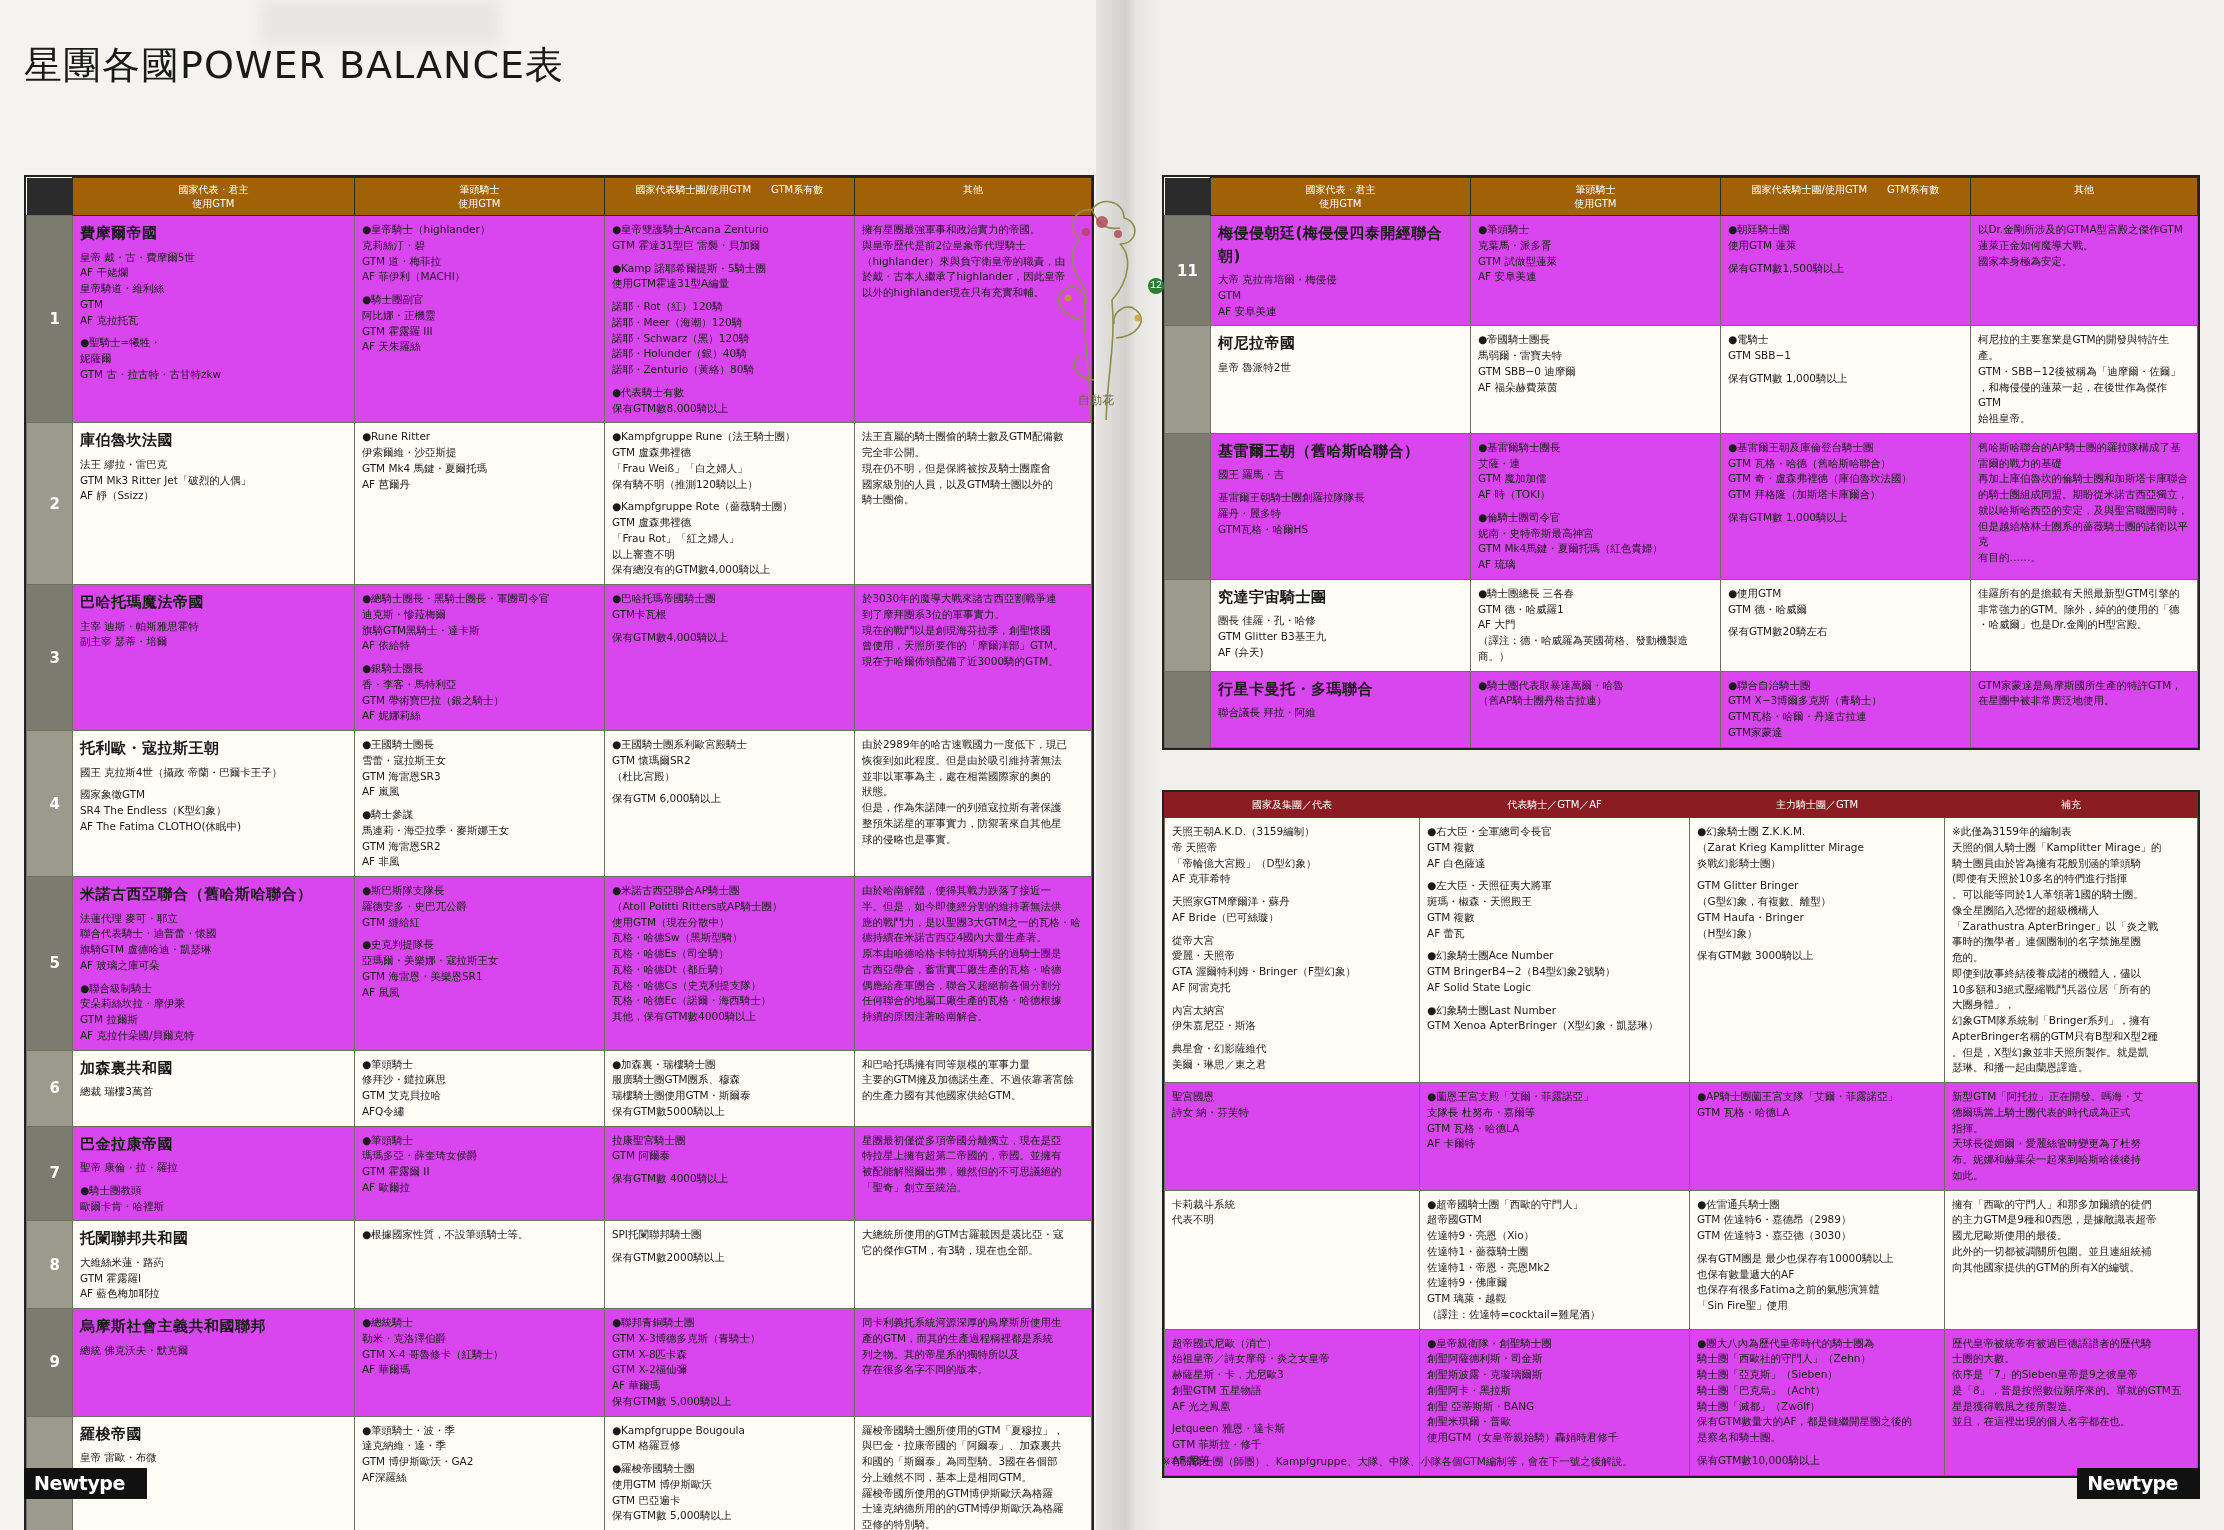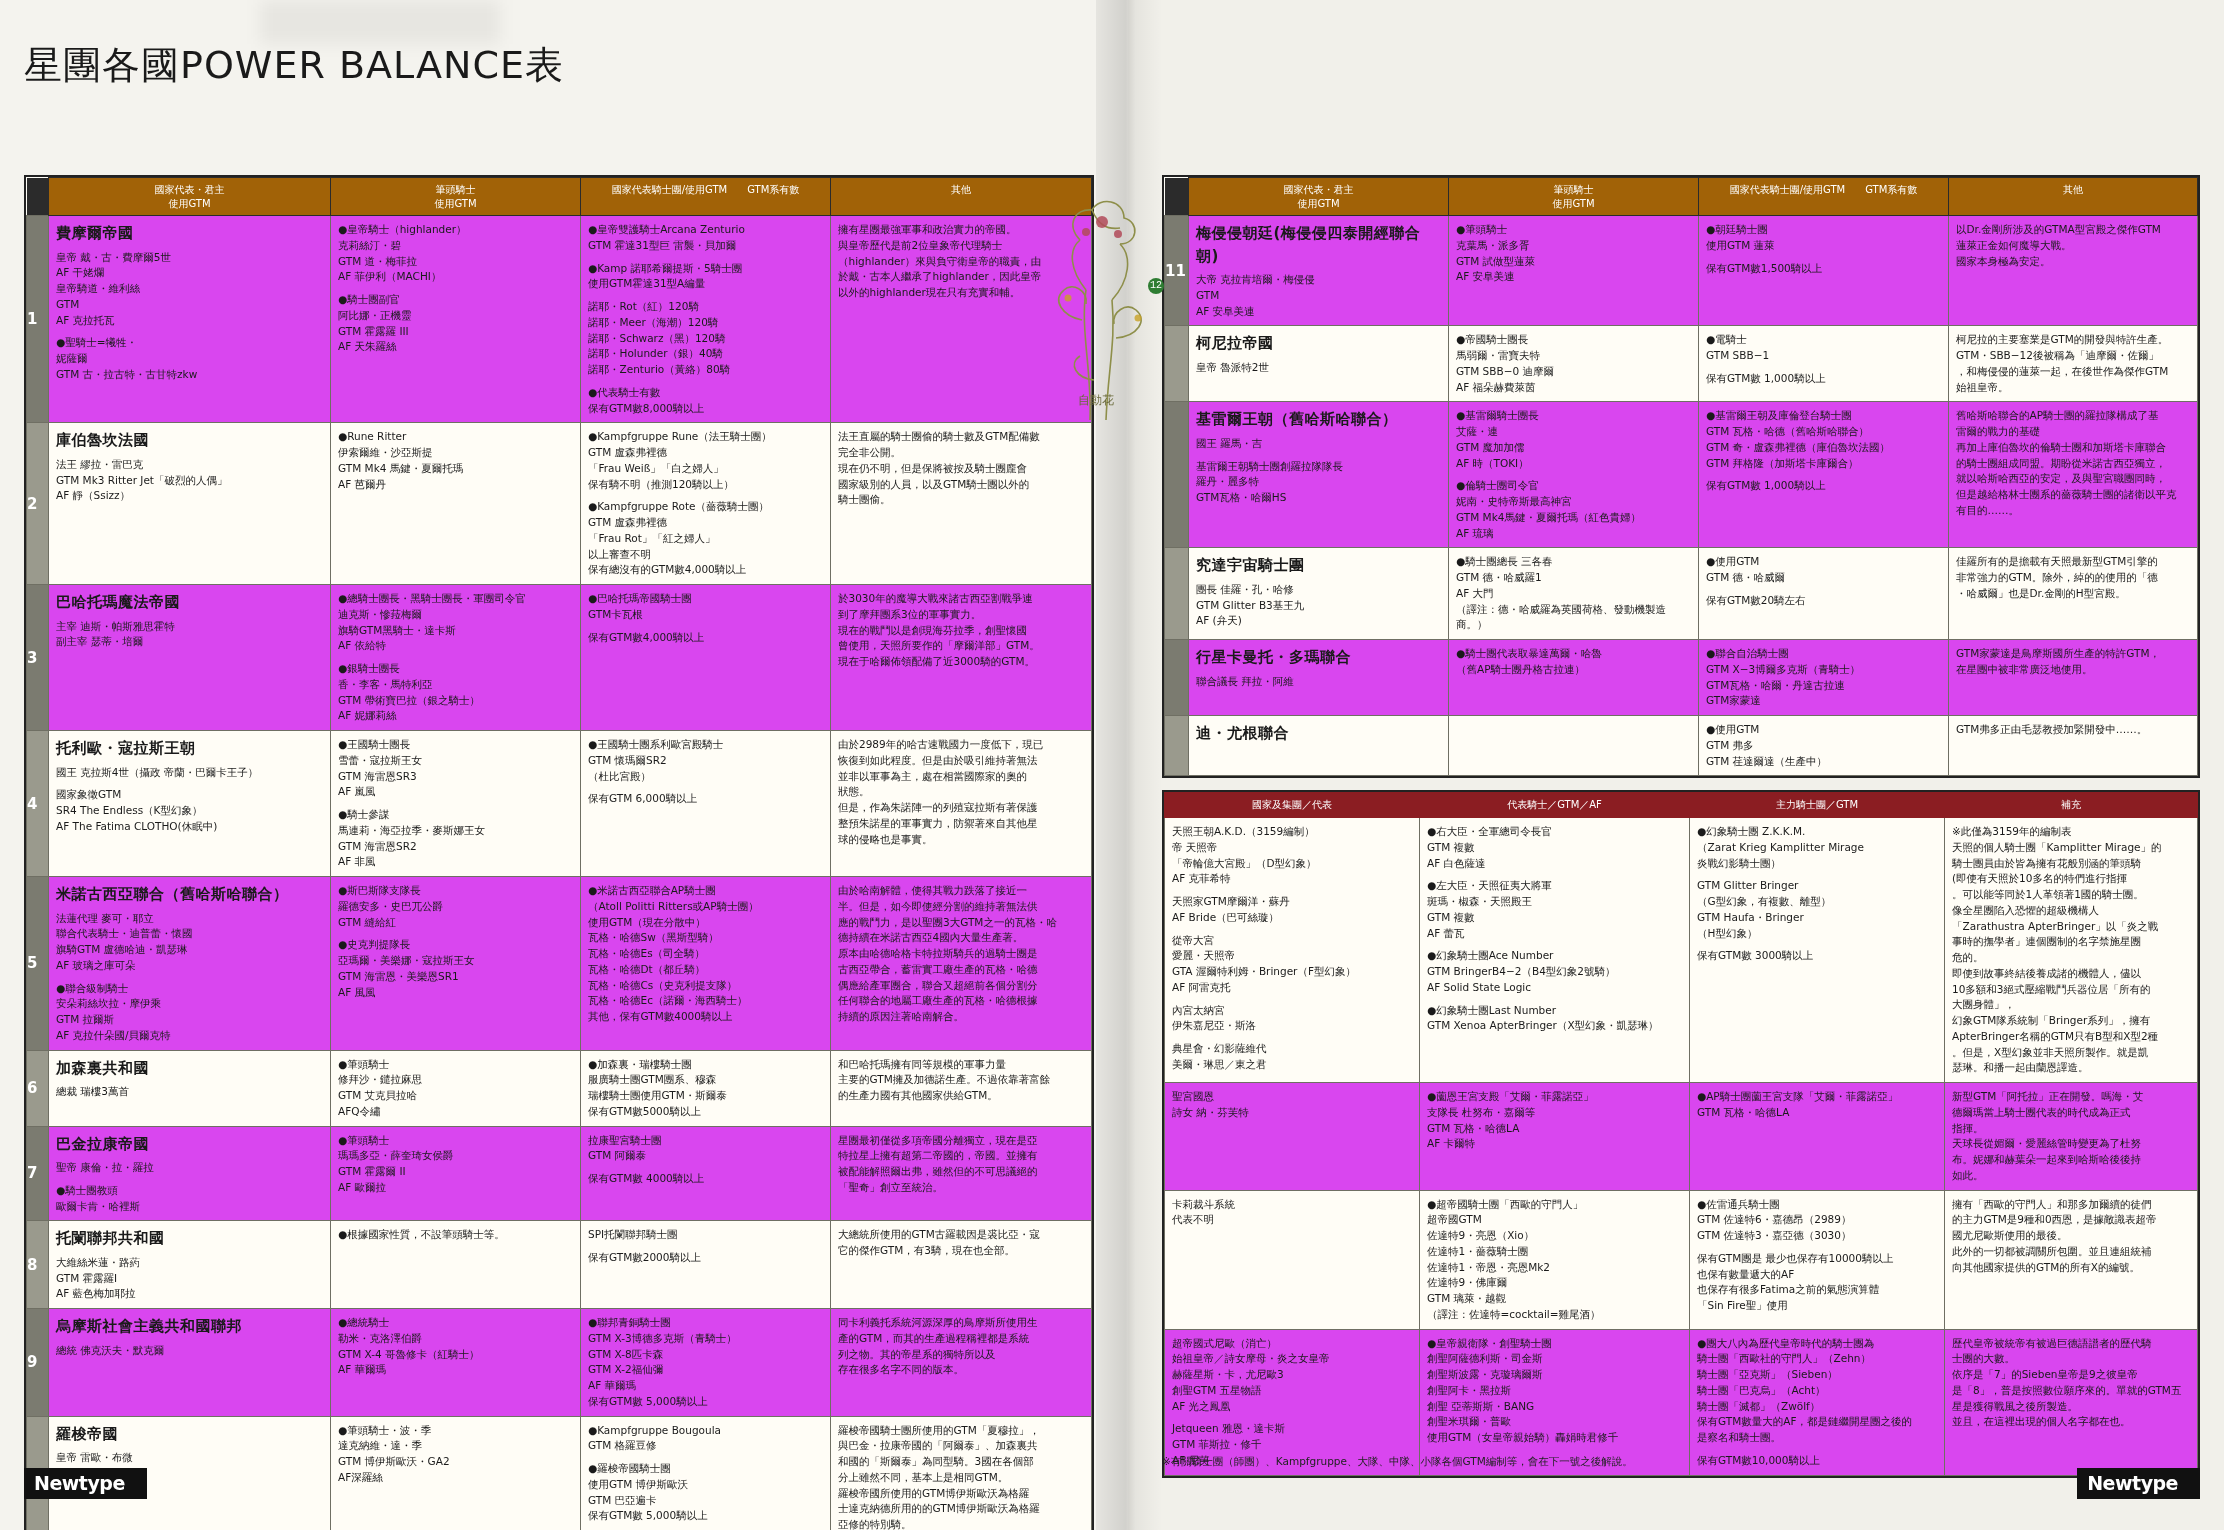--- a/index.html
+++ b/index.html
@@ -34,22 +34,22 @@
     border-collapse:collapse;
   }
   table { border-collapse:collapse; width:100%; }
   th, td { border:1px solid #6f6f63; vertical-align:top; }
   .hdr th {
     background:#a16207; color:#fff; font-size:10px; font-weight:normal;
     text-align:center; padding:5px 3px; line-height:1.35;
     border:1px solid #2b2b2b;
   }
   .numcell {
-    width:22px; background:#7b7b70; color:#fff; text-align:left;
-    font-size:15px; font-weight:bold; vertical-align:middle; padding:0;
+    width:22px; background:#7b7b70; color:#fff; text-align:right;
+    font-size:15px; font-weight:bold; vertical-align:middle; padding:12px;
   }
   .numcell.alt { background:#9a9a8d; }
   td.cell { padding:6px 7px; font-size:10.5px; line-height:1.5; }
   td.cream { background:#d946ef; }
   td.white { background:#fffdf6; }
   .nation { font-size:15px; font-weight:bold; letter-spacing:.5px; display:block; margin-bottom:5px; }
   .sub { display:block; }
   .bullet { display:block; text-indent:-10px; padding-left:10px; }
   .gap { display:block; height:7px; }
 
@@ -567,38 +567,20 @@
           </td>
           <td class="cell cream">
             <span class="bullet">●聯合自治騎士團</span>
             <span class="sub">GTM X−3博爾多克斯（青騎士）</span>
             <span class="sub">GTM瓦格・哈爾・丹達古拉連</span>
             <span class="sub">GTM家蒙達</span>
           </td>
           <td class="cell cream">
             <span class="sub">GTM家蒙達是鳥摩斯國所生產的特許GTM，</span>
             <span class="sub">在星團中被非常廣泛地使用。</span>
-          </td>
-        </tr>
-        <tr>
-          <td class="numcell alt"></td>
-          <td class="cell white">
-            <span class="nation">迪・尤根聯合</span>
-            <span class="gap"></span>
-          </td>
-          <td class="cell white">
-            <span class="gap"></span>
-          </td>
-          <td class="cell white">
-            <span class="bullet">●使用GTM</span>
-            <span class="sub">GTM 弗多</span>
-            <span class="sub">GTM 荏達爾達（生產中）</span>
-          </td>
-          <td class="cell white">
-            <span class="sub">GTM弗多正由毛瑟教授加緊開發中……。</span>
           </td>
         </tr>
       </tbody>
   </table>
 </div>
 
 <div class="tbl" id="right-bottom-table" style="left:1162px; top:790px; width:1038px;">
   <table>
     <thead>
       <tr class="hdr2">

